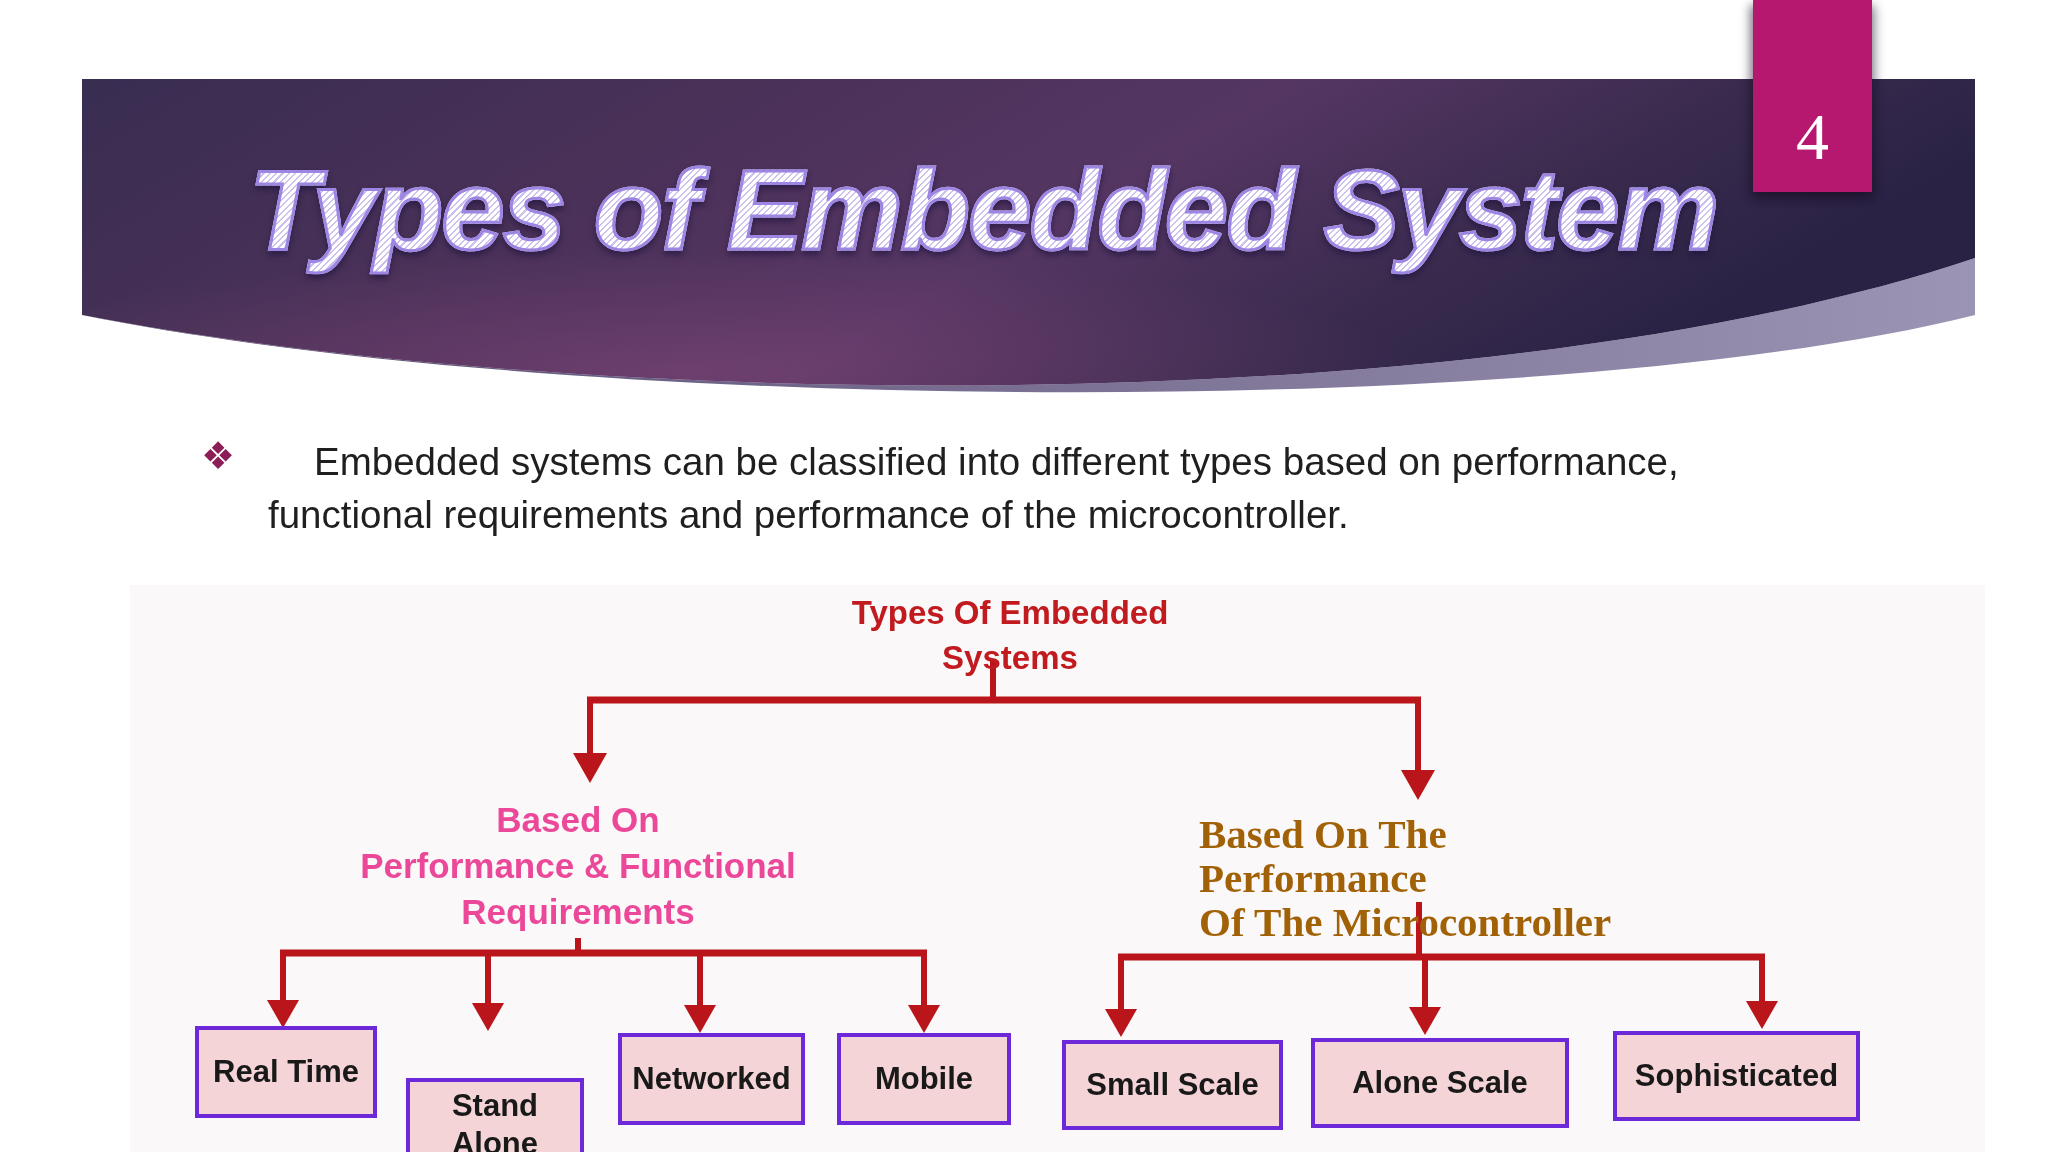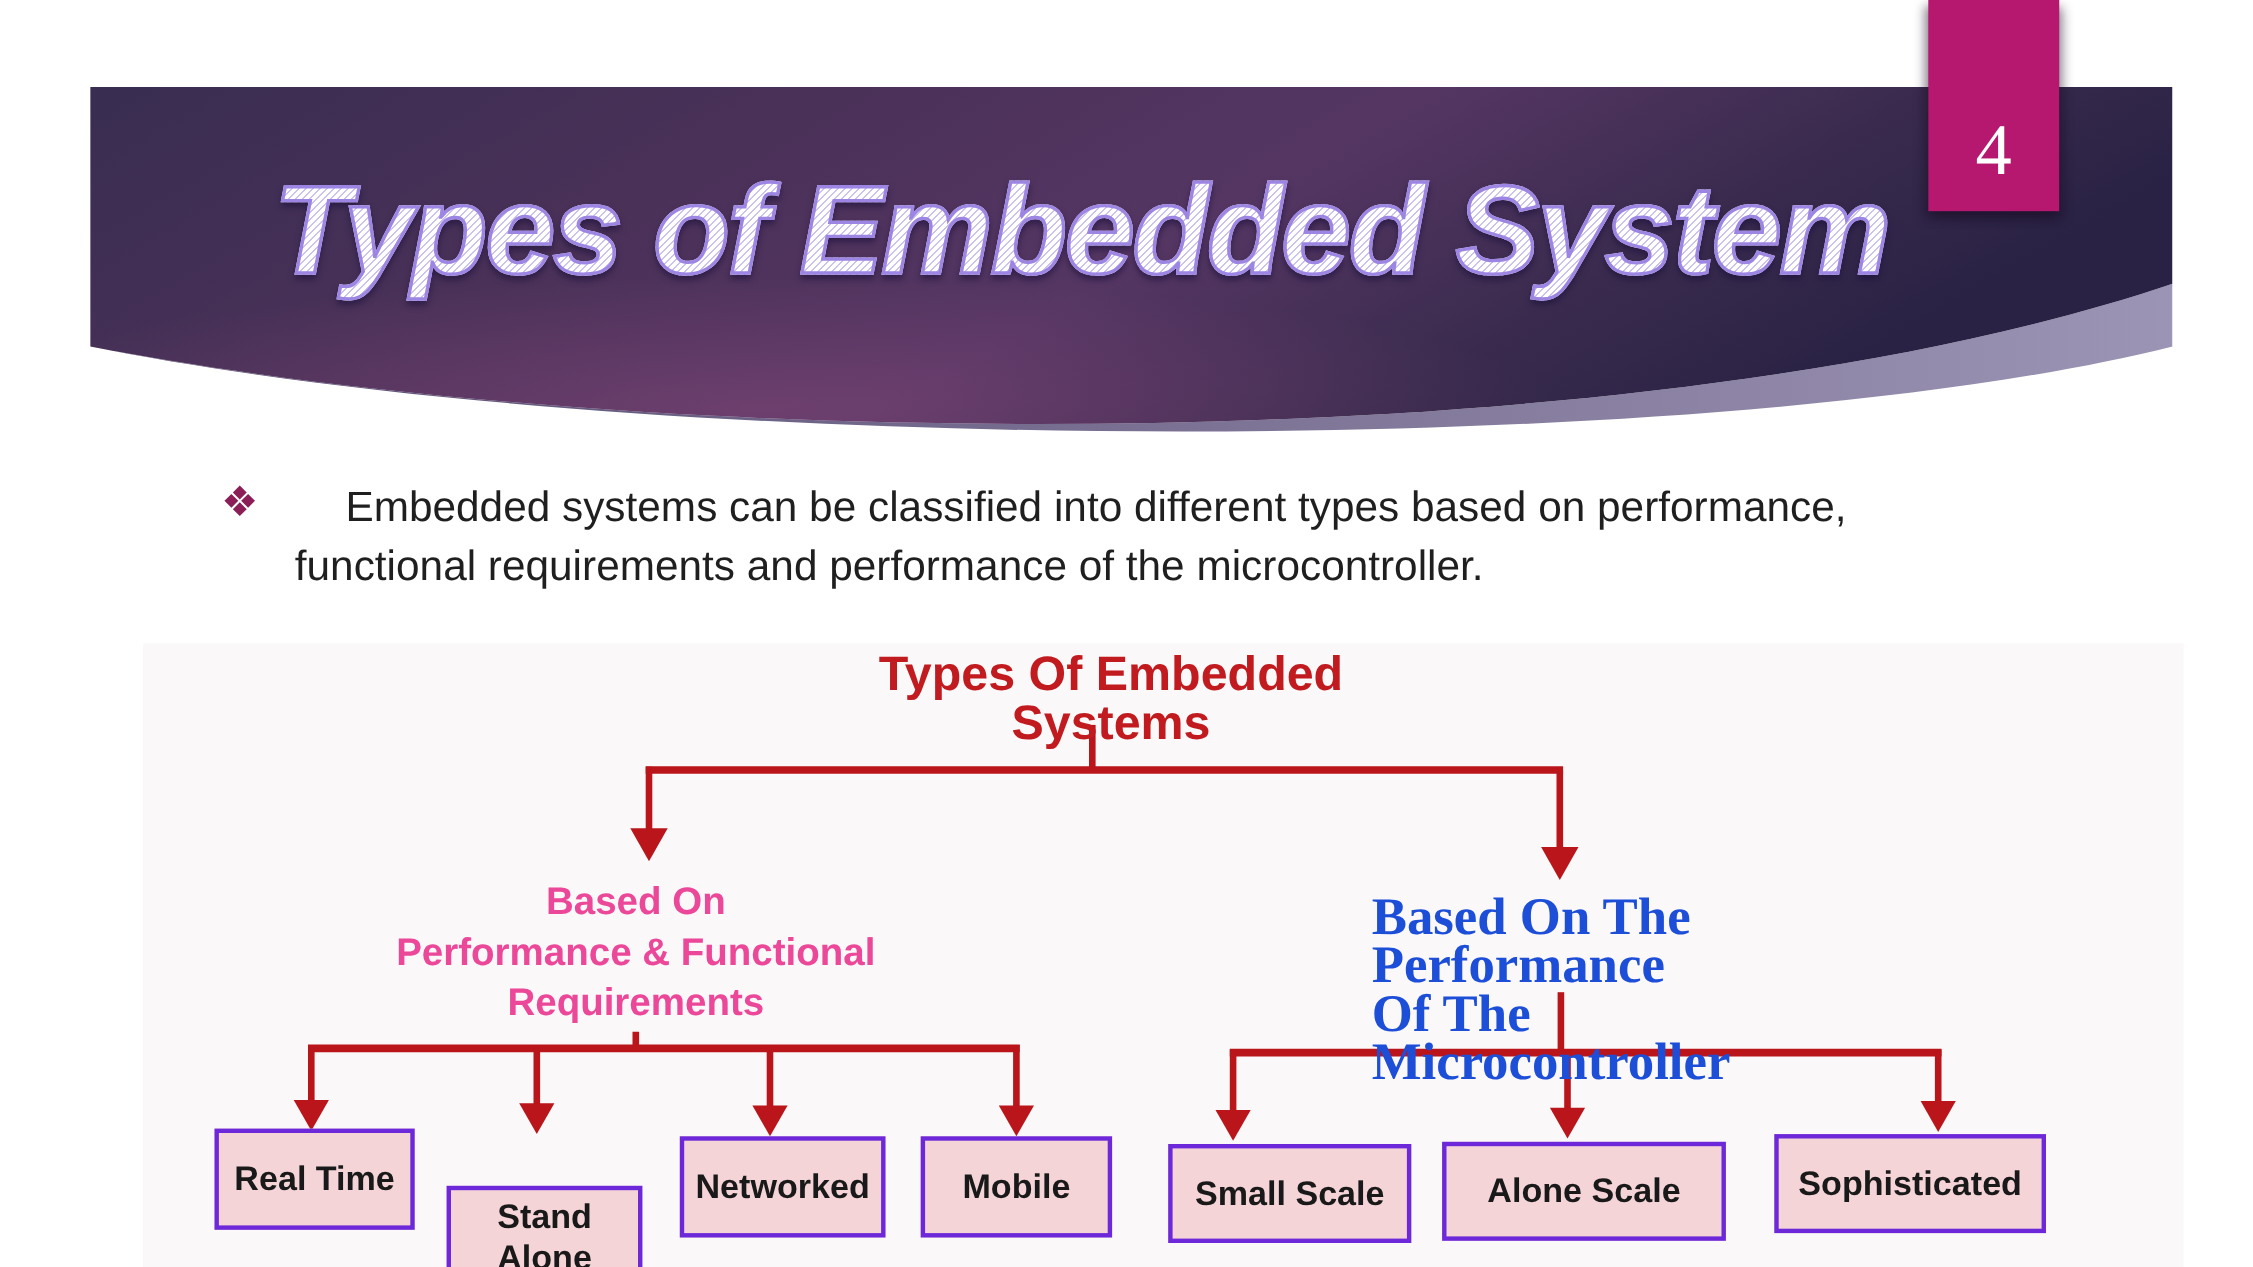--- a/index.html
+++ b/index.html
@@ -91,46 +91,46 @@
   .connectors { position: absolute; left: 0; top: 0; pointer-events: none; }
   .connectors line { stroke: var(--connector-red); }
   .connectors polygon { fill: var(--connector-red); }
 
   .root-label {
     position: absolute;
     left: 760px; top: 590px;
     width: 500px;
     text-align: center;
     font-weight: 700;
-    font-size: 44px;
+    font-size: 33px;
     line-height: 45px;
     color: var(--root-red);
     white-space: pre-line;
   }
   .branch-label {
     position: absolute;
     font-weight: 700;
     color: #ec4899;
     white-space: pre-line;
   }
   .branch-left {
     left: 316px; top: 797px;
     width: 524px;
     text-align: center;
     font-size: 35px;
     line-height: 46px;
   }
   .branch-right {
-    left: 1247px; top: 812px;
+    left: 1199px; top: 812px;
     width: 480px;
     text-align: left;
     font-family: "Liberation Serif", serif;
-    font-size: 48px;
+    font-size: 41px;
     line-height: 44px;
-    color: #1d4ed8;
+    color: #a16207;
   }
 
   .leaf {
     position: absolute;
     background: var(--leaf-pink);
     border: 4px solid #6d28d9;
     box-sizing: border-box;
     display: flex;
     align-items: center;
     justify-content: center;

